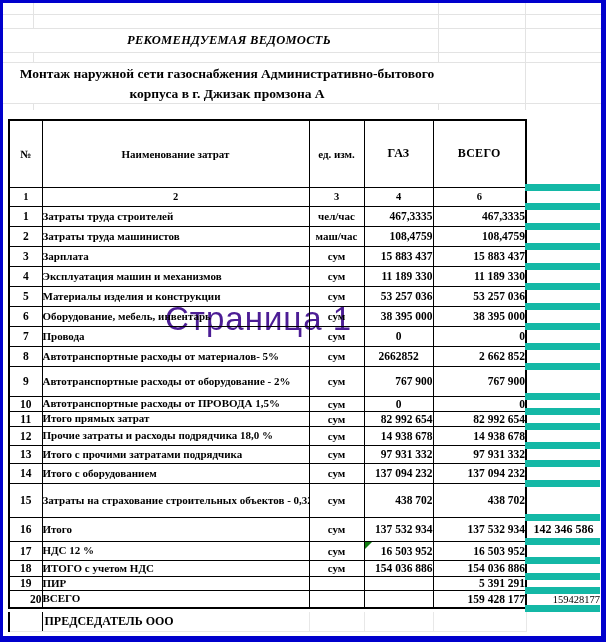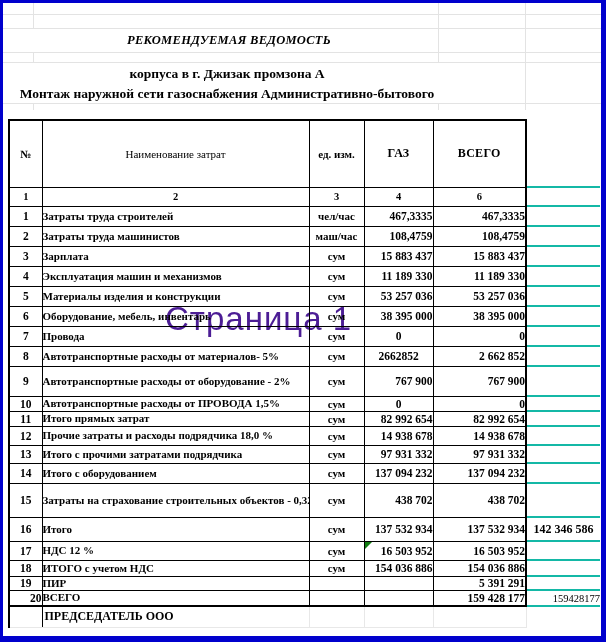--- a/index.html
+++ b/index.html
@@ -21,23 +21,23 @@
           font-size:12.5px; font-weight:bold; font-style:italic; letter-spacing:.3px;}
   .title2{position:absolute; top:61px; left:0; width:448px; text-align:center;
           font-size:13.5px; font-weight:bold; line-height:20px;}
   table.sheet{border-collapse:collapse; table-layout:fixed; margin-left:5px; width:591px;}
   table.sheet td, table.sheet th{padding:0; overflow:hidden; white-space:nowrap; vertical-align:middle;}
   .b{border:1px solid #000;}
   .c1{border-left-width:2px;}
   .c5{border-right-width:2px;}
   tr.hdr th{border-top-width:2px;}
   tr.last td.b{border-bottom-width:2px;}
-  .m{border:none; border-bottom:2px solid #14b8a6;}
+  .m{border:none; border-bottom:7px solid #14b8a6;}
   th.hnum{font-size:11px; font-weight:bold; text-align:center;}
-  th.hname{font-size:11px; font-weight:normal; text-align:center;}
+  th.hname{font-size:11px; font-weight:bold; text-align:center;}
   th.hunit{font-size:11px; font-weight:bold; text-align:center;}
   th.hgas, th.htot{font-size:12px; font-weight:bold; text-align:center; letter-spacing:.3px;}
   tr.numrow td{font-size:10.5px; font-weight:bold; text-align:center;}
   .num{font-size:11.5px; font-weight:bold; text-align:center;}
   .numr{text-align:right; padding-right:2px;}
   .nm{font-size:11px; font-weight:bold; text-align:left; padding-left:3px;
       white-space:normal; line-height:13px;}
   .un{font-size:11px; font-weight:bold; text-align:center;}
   .gas{font-size:11.5px; font-weight:bold; text-align:right; padding-right:6px;}
   .tot{font-size:11.5px; font-weight:bold; text-align:right; padding-right:5px;}
@@ -72,22 +72,22 @@
   <div class="vline" style="left:435px; top:0;     height:59px"></div>
   <div class="vline" style="left:435px; top:100px; height:7px"></div>
   <div class="vline" style="left:522px; top:0;     height:107px"></div>
 
   <div class="watermark">Страница 1</div>
 
   <div class="content">
     <div class="toparea">
       <div class="title1">РЕКОМЕНДУЕМАЯ  ВЕДОМОСТЬ</div>
       <div class="title2">
+        <div>Монтаж наружной сети газоснабжения  Административно-бытового</div>
         <div>корпуса  в г. Джизак   промзона А</div>
-        <div>Монтаж наружной сети газоснабжения  Административно-бытового</div>
       </div>
     </div>
 
     <table class="sheet">
       <colgroup>
         <col style="width:33px">
           <col style="width:267px">
           <col style="width:55px">
         <col style="width:69px">
           <col style="width:93px">

